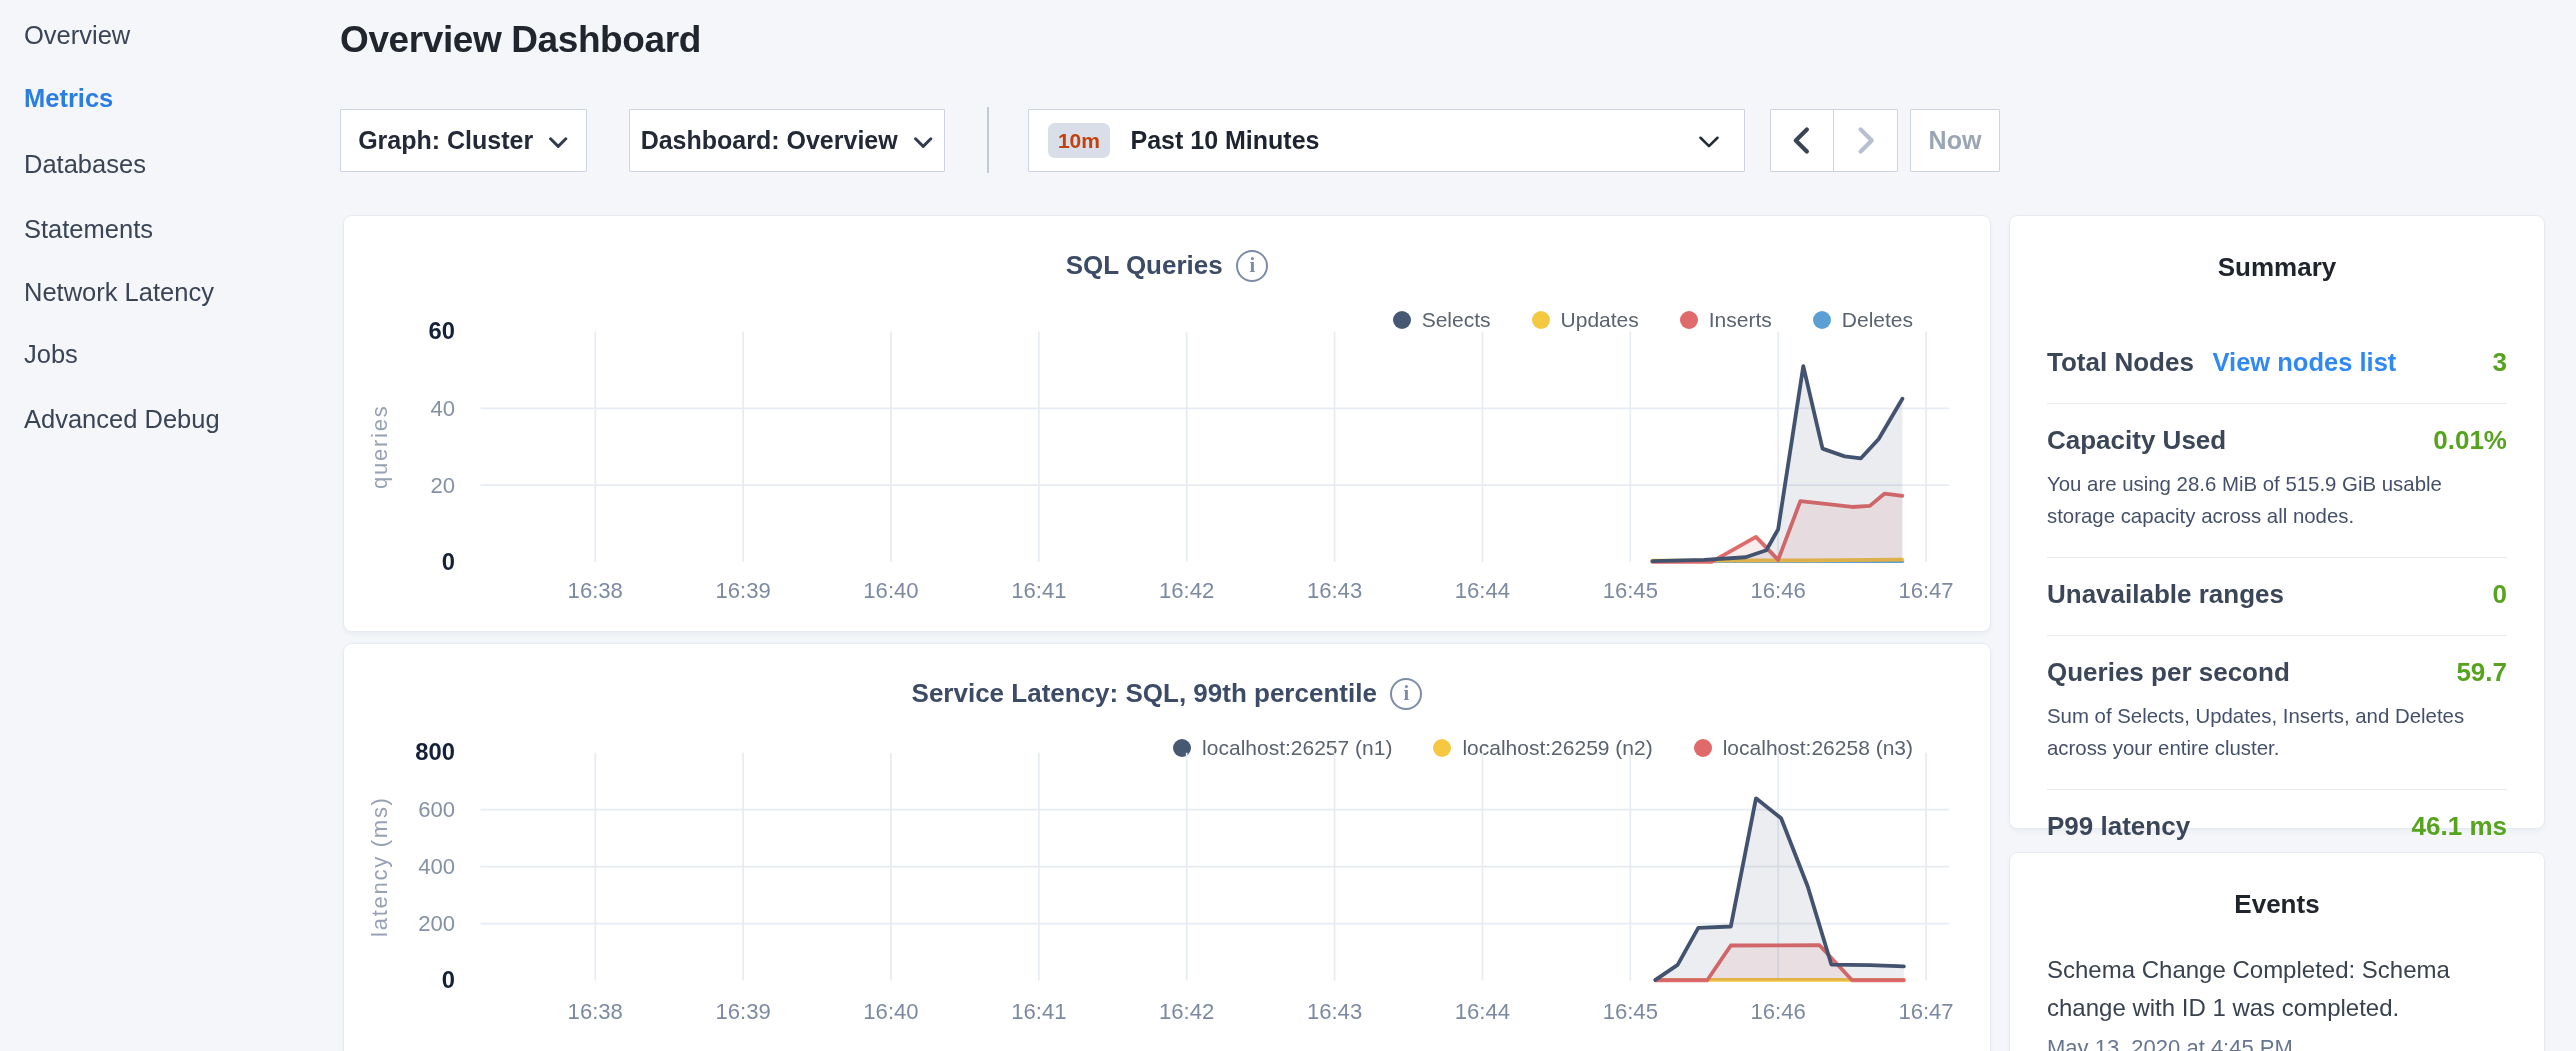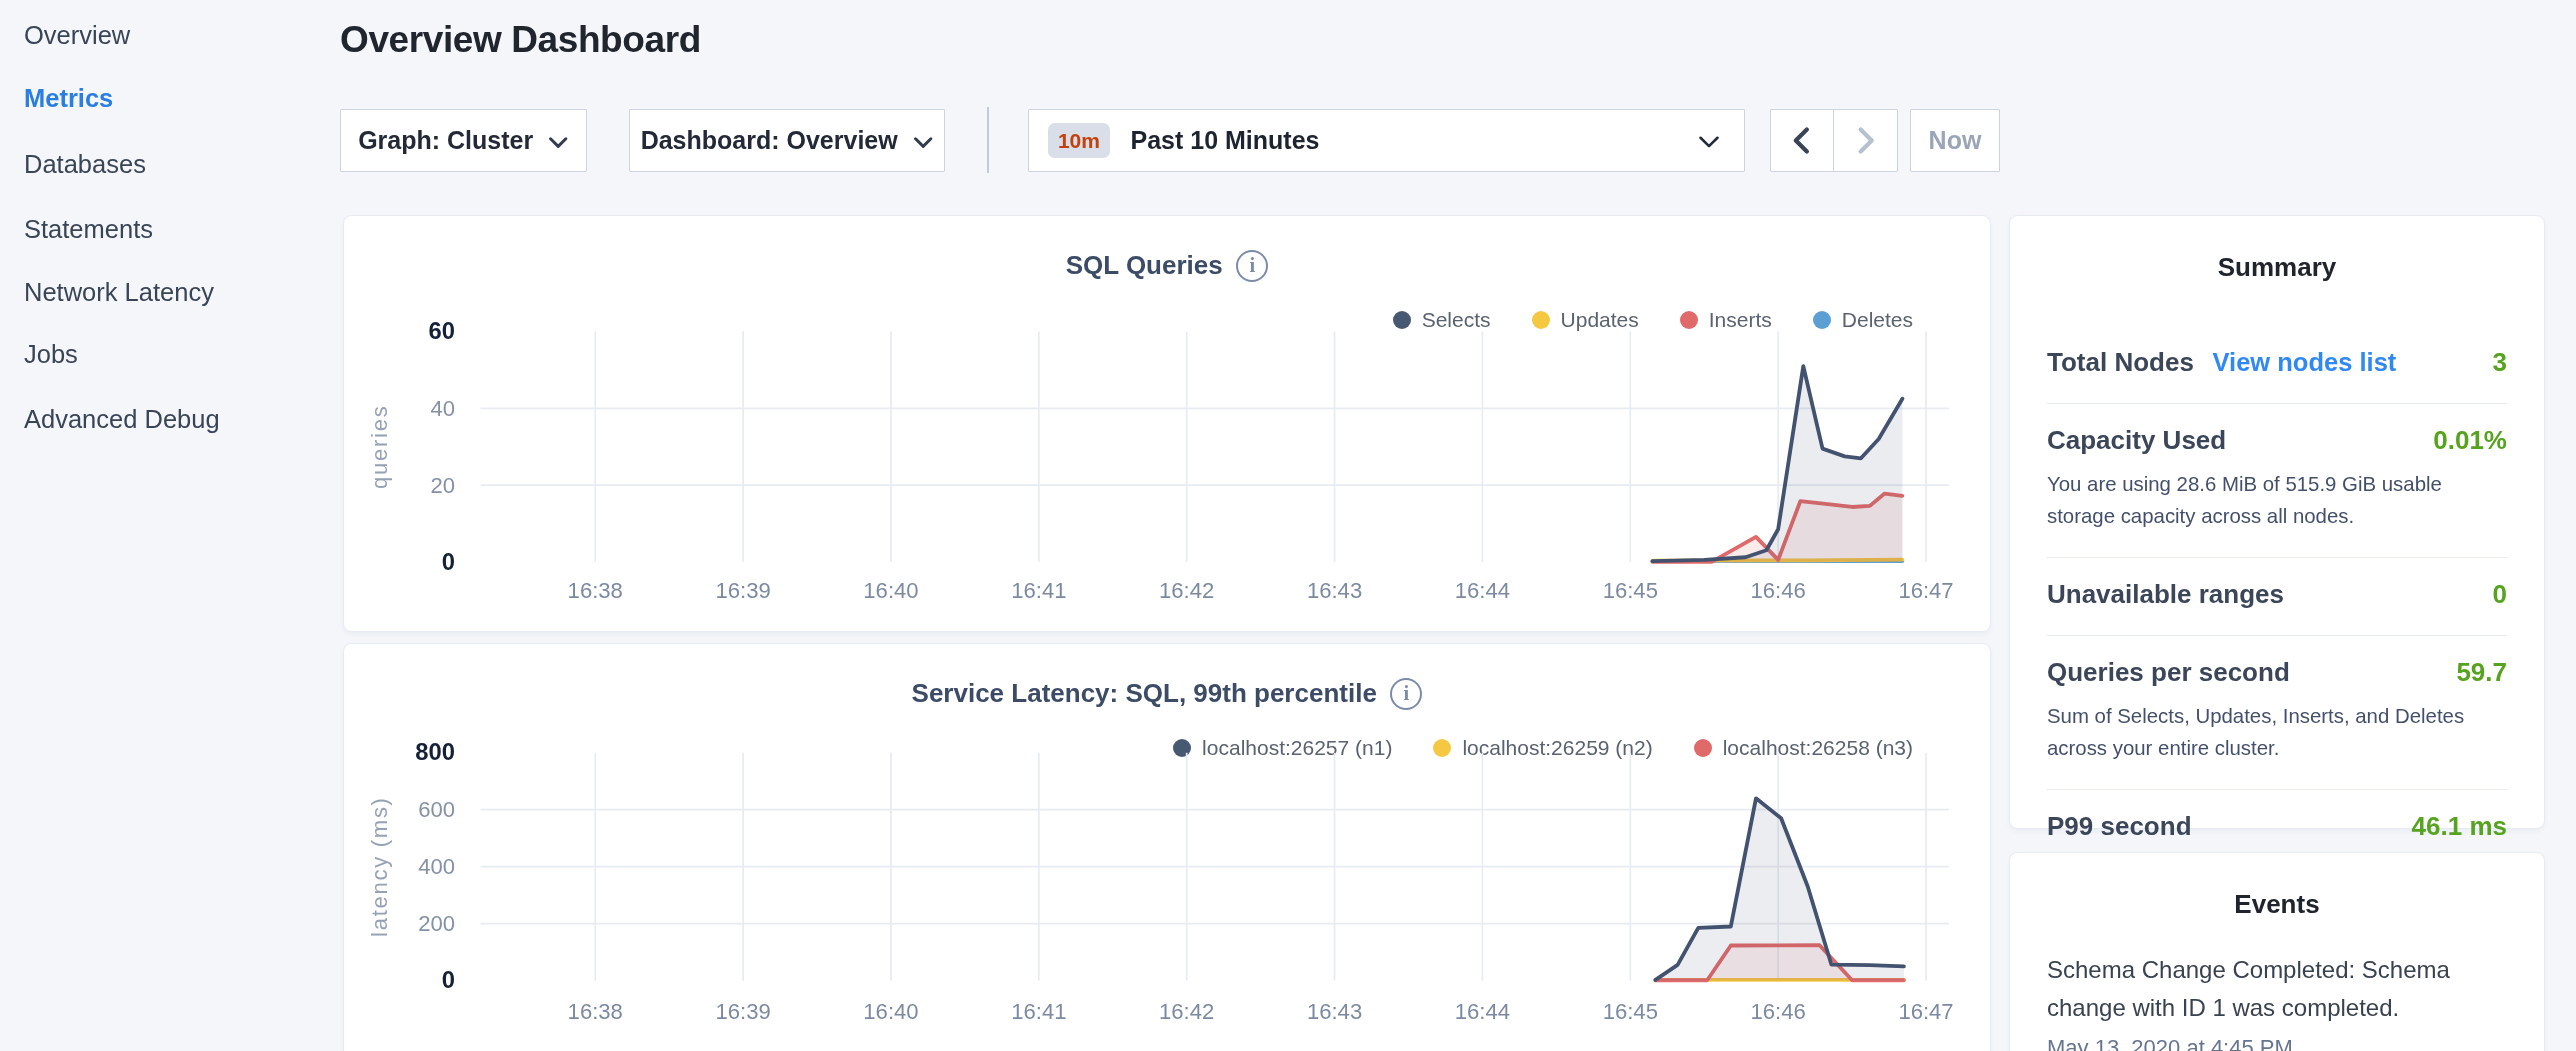--- a/index.html
+++ b/index.html
@@ -313,21 +313,21 @@
       </div>
       <div class="sum-section">
         <div class="sum-row">
           <span class="sum-label">Queries per second</span>
           <span class="sum-value">59.7</span>
         </div>
         <div class="sum-desc">Sum of Selects, Updates, Inserts, and Deletes across your entire cluster.</div>
       </div>
       <div class="sum-section last">
         <div class="sum-row">
-          <span class="sum-label">P99 second</span>
+          <span class="sum-label">P99 latency</span>
           <span class="sum-value">46.1 ms</span>
         </div>
       </div>
     </div>
   </aside>
 
   <aside class="card events-card">
     <div class="panel-title">Events</div>
     <div class="events-body">
       <div>

